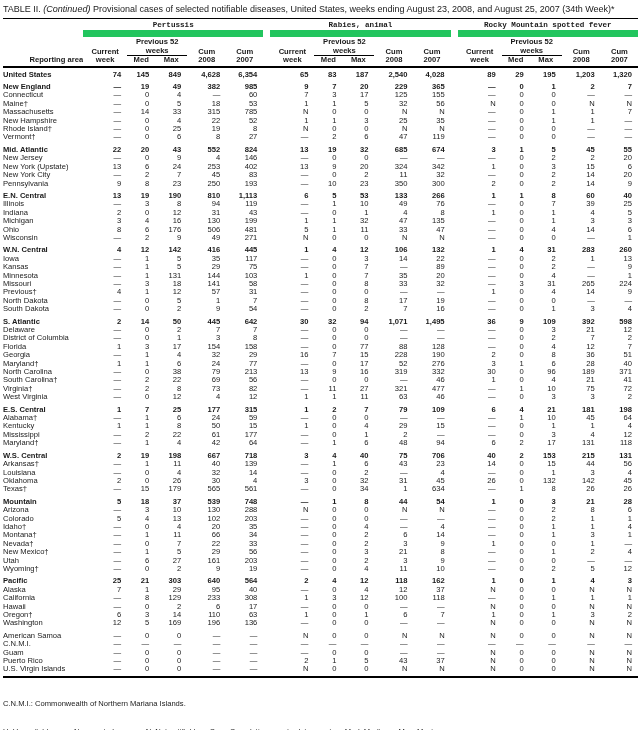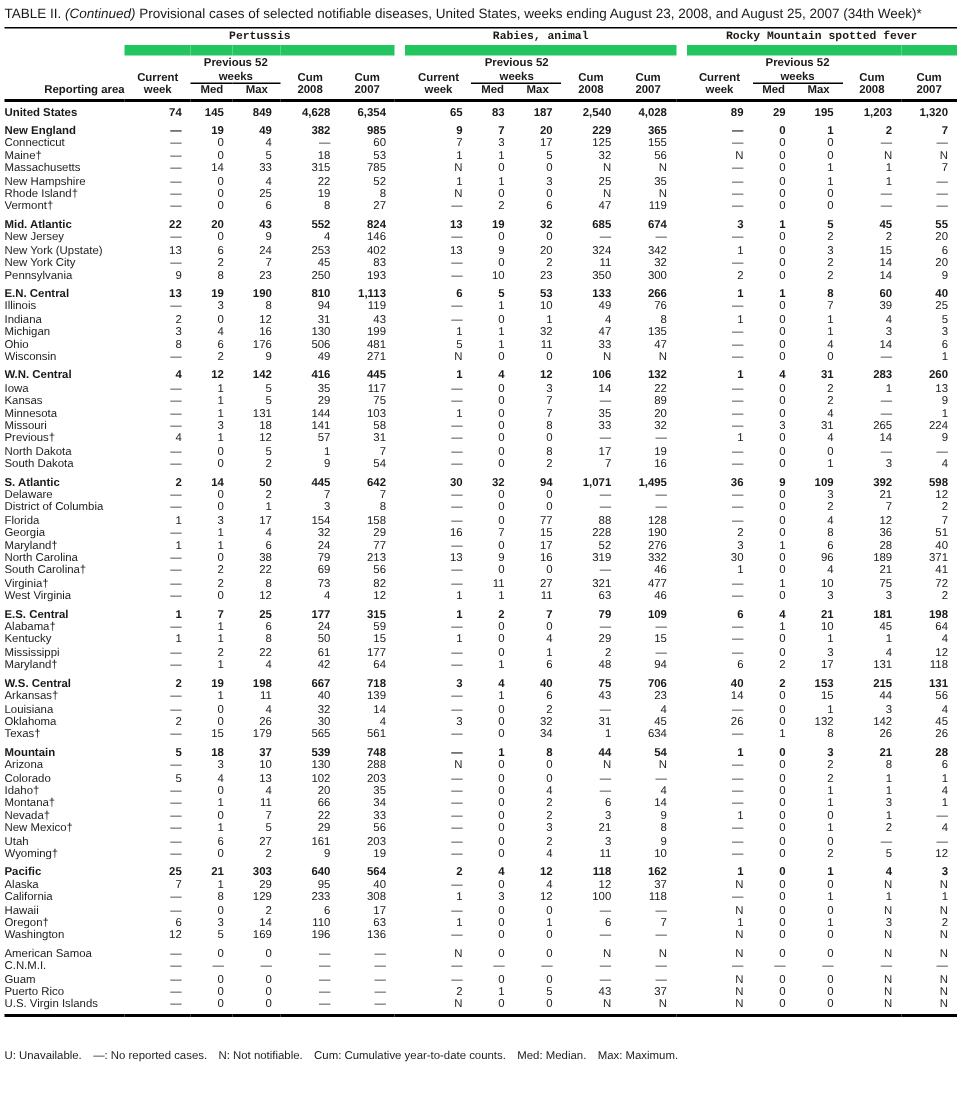--- a/index.html
+++ b/index.html
@@ -1431,16 +1431,17 @@
         <td class="num">N</td>
         <td class="num">0</td>
         <td class="num">0</td>
         <td class="num">N</td>
         <td class="num">N</td>
       </tr>
     </tbody>
 </table>
 
 <div class="footnotes">
+  <div>C.N.M.I.: Commonwealth of Northern Mariana Islands.</div>
   <div>U: Unavailable. —: No reported cases. N: Not notifiable. Cum: Cumulative year-to-date counts. Med: Median. Max: Maximum.</div>
   
   
 </div>
 
 </body></html>

